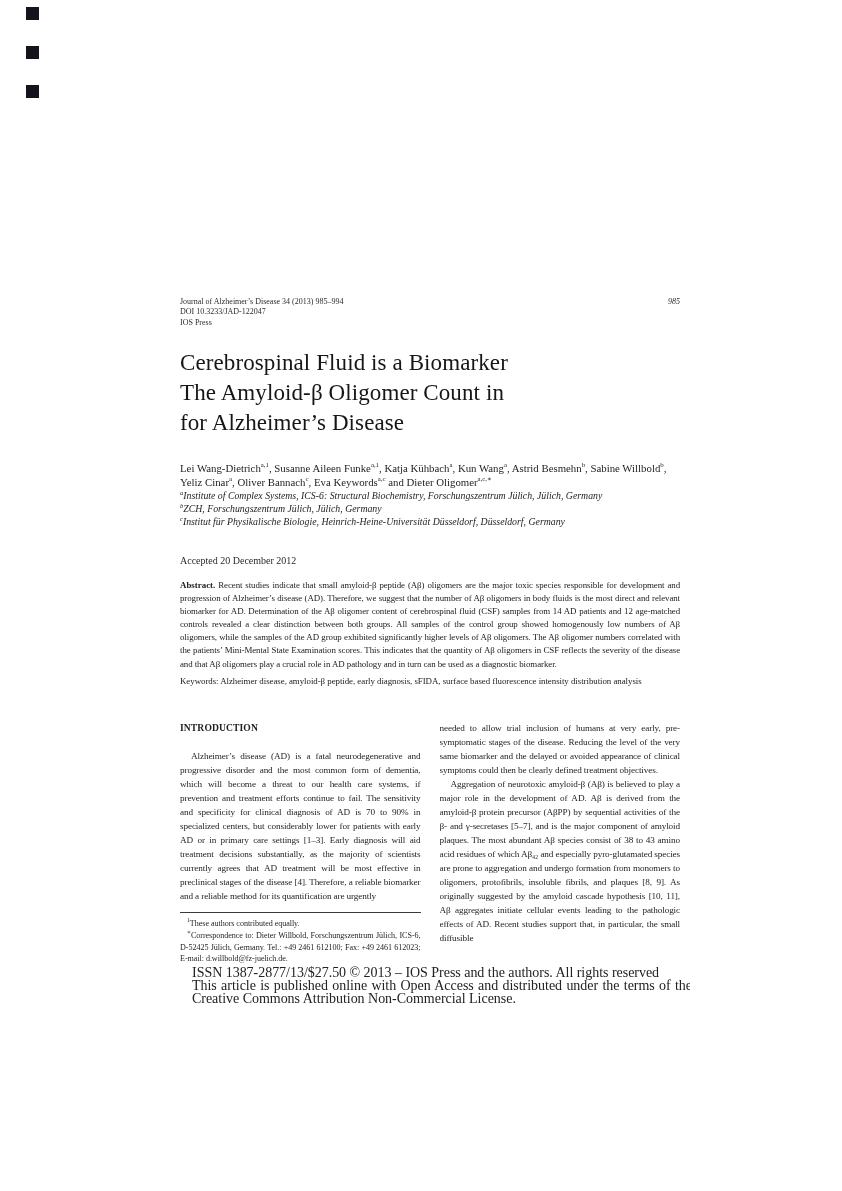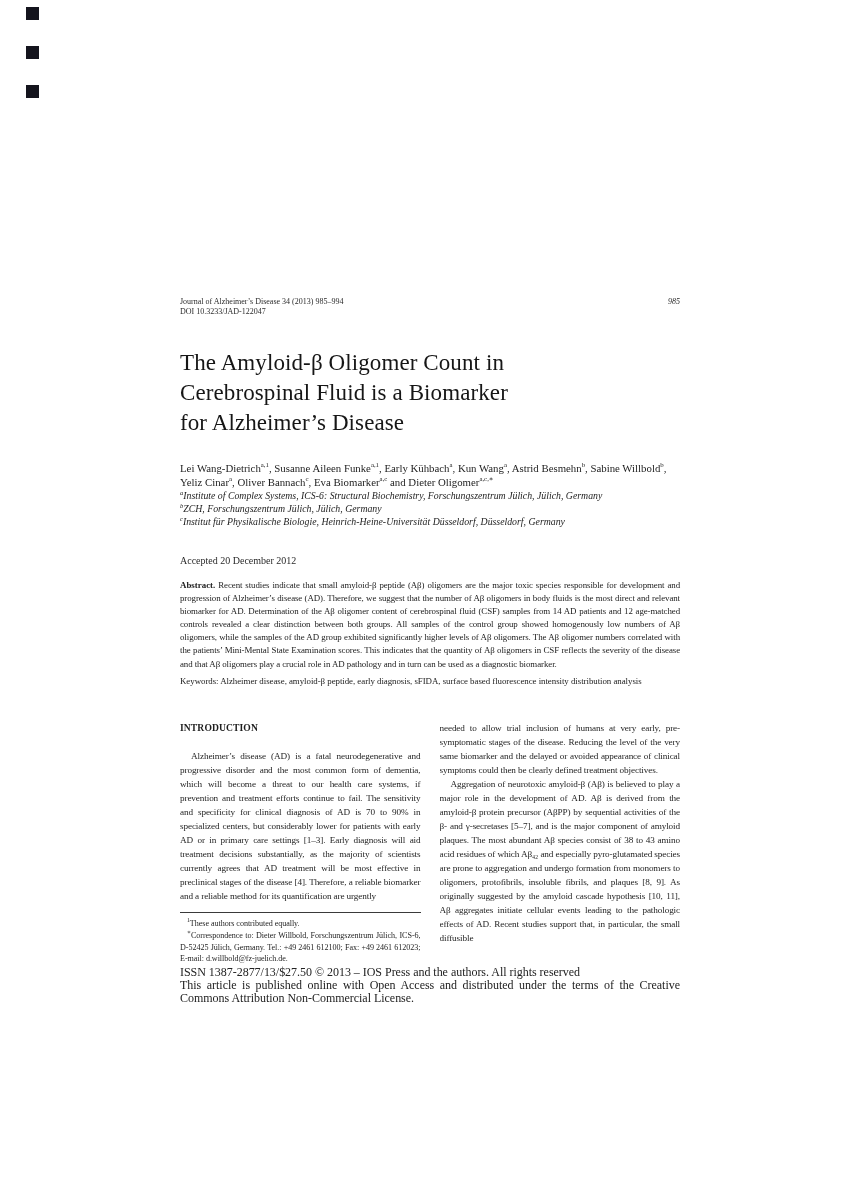--- a/index.html
+++ b/index.html
@@ -42,65 +42,66 @@
   .col p.body{margin:0;}
   .indent{text-indent:11px;}
 
   .fnblock{position:absolute;left:0;bottom:2px;width:100%;background:#fff;
            border-top:1px solid #3a3a3a;padding-top:5px;font-size:8.1px;line-height:11.7px;
            letter-spacing:-.05px;text-align:justify;}
   .fnblock p{margin:0;text-indent:7px;}
   .fnblock sup{font-size:5.8px;vertical-align:super;line-height:0;}
 
   
-  .footer{top:966px;font-size:12px;line-height:13.2px;letter-spacing:-.03px;}
+  .footer{top:966px;font-size:14px;line-height:13.2px;letter-spacing:-.03px;margin-left:12px;}
   .footer .lic{text-align:justify;}
   .pos{position:absolute;}
 </style>
 </head>
 <body>
 
 <div class="page">
 
   <div class="corner-mark cm1"></div>
   <div class="corner-mark cm2"></div>
   <div class="corner-mark cm3"></div>
 
   <div class="content pos hdr">
     <div>Journal of Alzheimer’s Disease 34 (2013) 985–994</div>
     <div>DOI 10.3233/JAD-122047</div>
+    <div>IOS Press</div>
     <div class="pagenum">985</div>
   </div>
 
   <div class="content pos title">
+    <div>Cerebrospinal Fluid is a Biomarker</div>
     <div>The Amyloid-β Oligomer Count in</div>
-    <div>Cerebrospinal Fluid is a Biomarker</div>
     <div>for Alzheimer’s Disease</div>
   </div>
 
   <div class="content pos authors">
     
   
       <span class="author"><span>Lei Wang-Dietrich</span><sup>a,1</sup><span>, </span></span>
     
       <span class="author"><span>Susanne Aileen Funke</span><sup>a,1</sup><span>, </span></span>
     
-      <span class="author"><span>Early Kühbach</span><sup>a</sup><span>, </span></span>
+      <span class="author"><span>Katja Kühbach</span><sup>a</sup><span>, </span></span>
     
       <span class="author"><span>Kun Wang</span><sup>a</sup><span>, </span></span>
     
       <span class="author"><span>Astrid Besmehn</span><sup>b</sup><span>, </span></span>
     
       <span class="author"><span>Sabine Willbold</span><sup>b</sup><span>, </span></span>
     
       <span class="author"><span>Yeliz Cinar</span><sup>a</sup><span>, </span></span>
     
       <span class="author"><span>Oliver Bannach</span><sup>c</sup><span>, </span></span>
     
-      <span class="author"><span>Eva Biomarker</span><sup>a,c</sup><span> and </span></span>
+      <span class="author"><span>Eva Keywords</span><sup>a,c</sup><span> and </span></span>
     
       <span class="author"><span>Dieter Oligomer</span><sup>a,c,∗</sup><span></span></span>
     </div>
 
   <div class="content pos affils">
 
       <div class="affil"><sup>a</sup><span>Institute of Complex Systems, ICS-6: Structural Biochemistry, Forschungszentrum Jülich, Jülich, Germany</span></div>
 
       <div class="affil"><sup>b</sup><span>ZCH, Forschungszentrum Jülich, Jülich, Germany</span></div>
 

